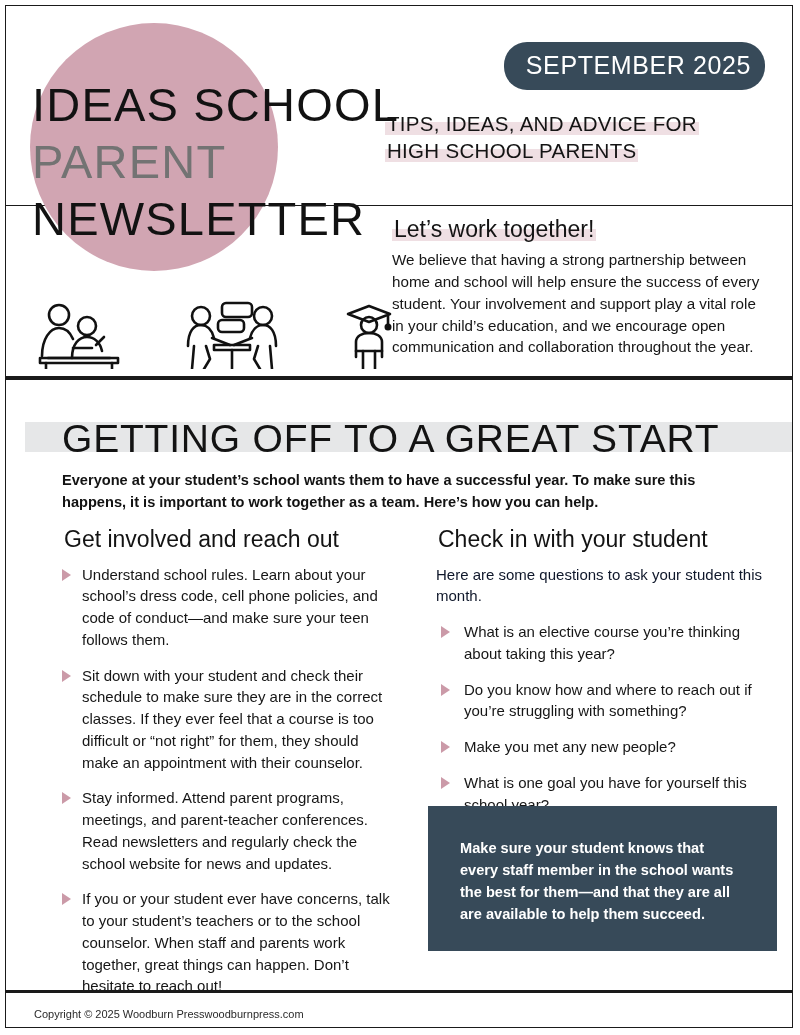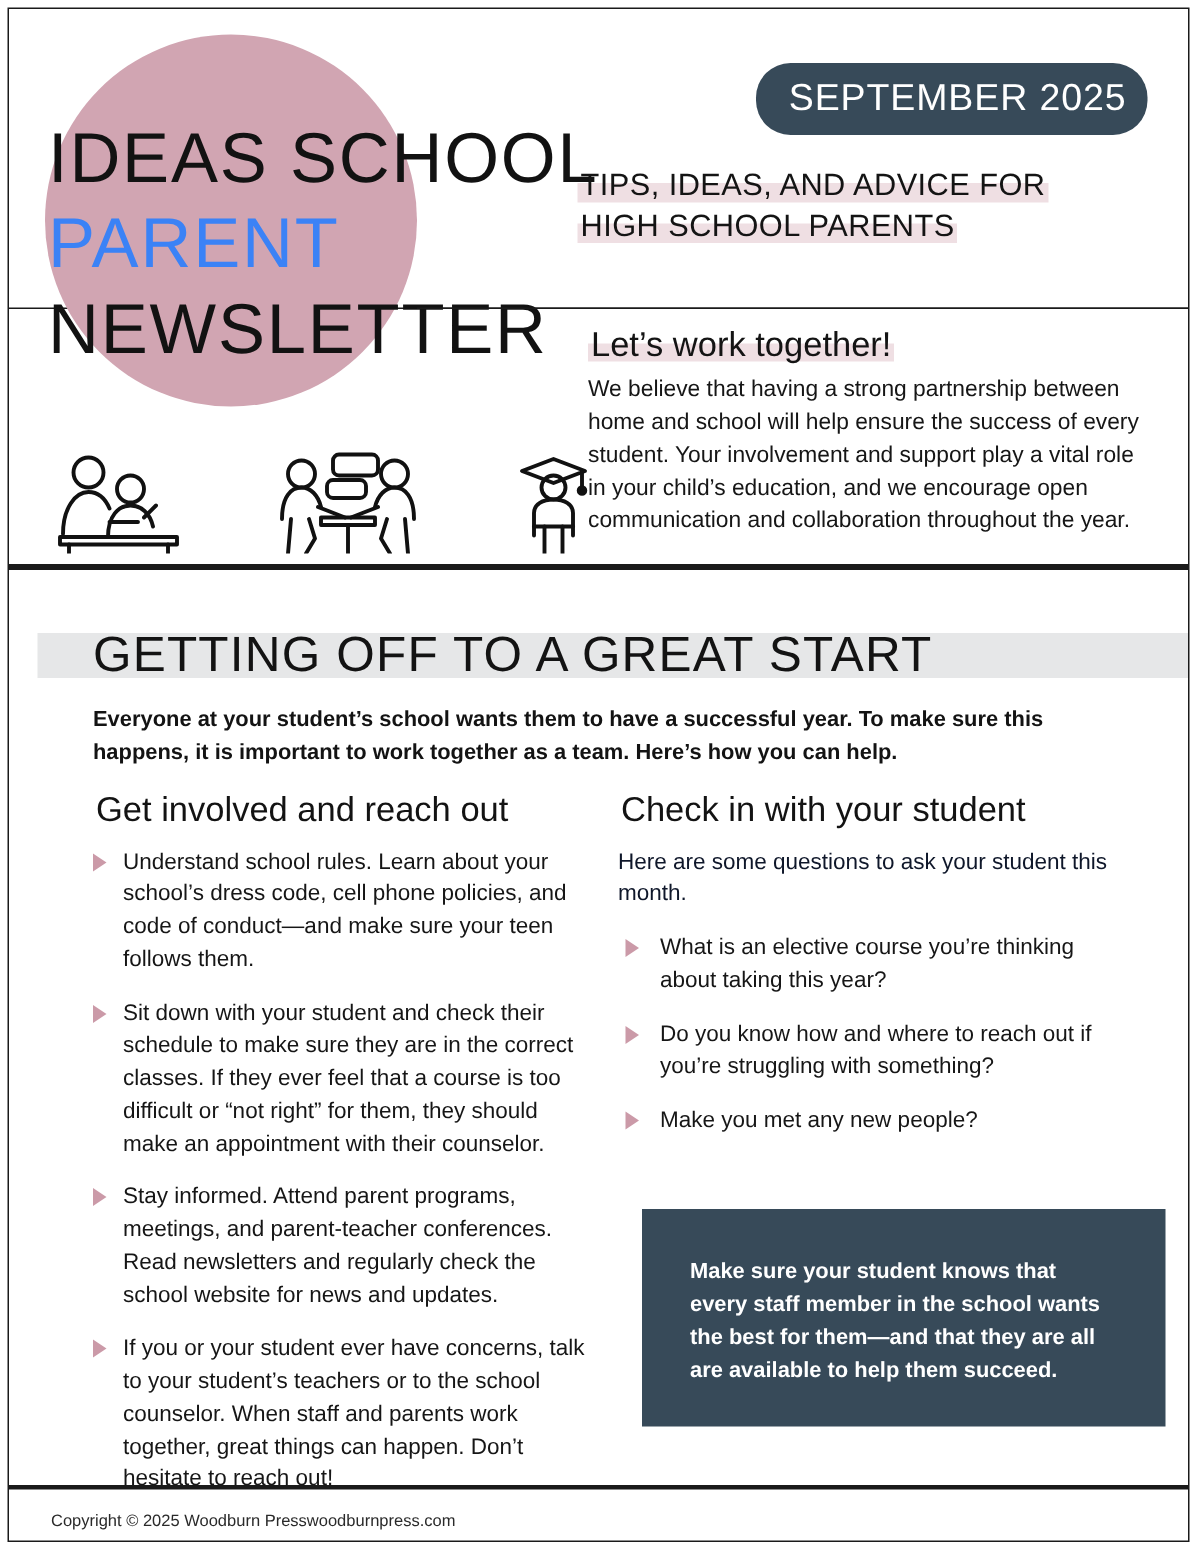--- a/index.html
+++ b/index.html
@@ -53,21 +53,21 @@
   .title-line {
     font-family: "Liberation Sans", sans-serif;
     font-size: 47px;
     font-weight: 300;
     letter-spacing: 1.2px;
     color: #121212;
     display: block;
     margin-bottom: 12px;
     white-space: nowrap;
   }
-  .title-line.white { color: #3b82f6; }
+  .title-line.white { color: #737373; }
 
   .rule-thin {
     position: absolute;
     left: 0;
     right: 0;
     top: 199px;
     height: 1px;
     background: #1a1a1a;
     z-index: 0;
   }
@@ -183,21 +183,21 @@
     left: 19px;
     right: 0;
     top: 416px;
     height: 30px;
     background: #e6e7e8;
   }
   .section-title {
     position: absolute;
     left: 56px;
     top: 411px;
-    font-size: 33px;
+    font-size: 39px;
     font-weight: 300;
     letter-spacing: 0.8px;
     color: #131313;
     white-space: nowrap;
   }
   .section-lead {
     position: absolute;
     left: 56px;
     top: 463px;
     width: 640px;
@@ -207,21 +207,21 @@
     color: #131313;
   }
 
   
   .columns {
     position: absolute;
     left: 56px;
     top: 520px;
     right: 20px;
     display: flex;
-    gap: 20px;
+    gap: 44px;
   }
   .col-left  { width: 330px; }
   .col-right { width: 330px; }
 
   .col-head {
     font-size: 23px;
     font-weight: 400;
     color: #131313;
     display: inline-block;
     position: relative;
@@ -425,20 +425,24 @@
           <span>What is an elective course you’re thinking about taking this year?</span>
         </li>
         <li>
           <span class="tri"></span>
           <span>Do you know how and where to reach out if you’re struggling with something?</span>
         </li>
         <li>
           <span class="tri"></span>
           <span>Make you met any new people?</span>
         </li>
+        <li>
+          <span class="tri"></span>
+          <span>What is one goal you have for yourself this school year?</span>
+        </li>
       </ul>
     </div>
 
   </div>
 
   <div class="callout">
     <p>Make sure your student knows that every staff member in the school wants the best for them—and that they are all are available to help them succeed.</p>
   </div>
 
   <div class="footer-rule"></div>

